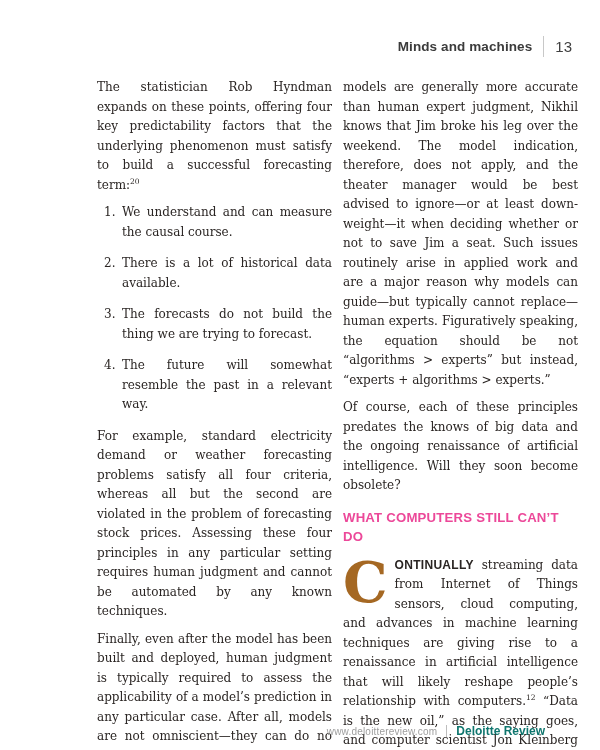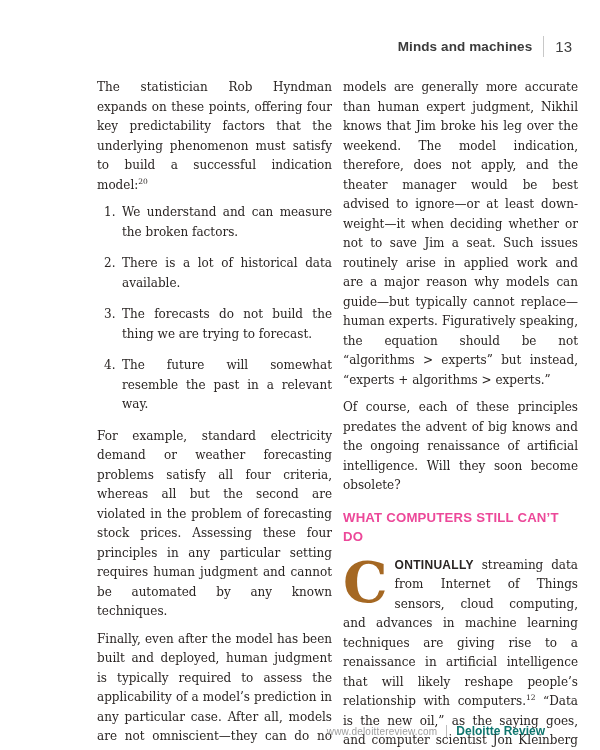--- a/index.html
+++ b/index.html
@@ -64,26 +64,26 @@
 
   <header class="page-header">
     <span class="running-head">Minds and machines</span>
     <span class="header-divider"></span>
     <span class="page-number">13</span>
   </header>
 
   <main class="columns">
 
     <section class="col">
-      <p><span>The statistician Rob Hyndman expands on these points, offering four key predictability factors that the underlying phenomenon must satisfy to build a successful indication model:</span><sup class="fn">20</sup></p>
+      <p><span>The statistician Rob Hyndman expands on these points, offering four key predictability factors that the underlying phenomenon must satisfy to build a successful forecasting term:</span><sup class="fn">20</sup></p>
 
       <ol class="num-list">
         <li>
           <span class="num">1.</span>
-          <span class="li-text">We understand and can measure the broken factors.</span>
+          <span class="li-text">We understand and can measure the causal course.</span>
         </li>
         <li>
           <span class="num">2.</span>
           <span class="li-text">There is a lot of historical data available.</span>
         </li>
         <li>
           <span class="num">3.</span>
           <span class="li-text">The forecasts do not build the thing we are trying to forecast.</span>
         </li>
         <li>
@@ -91,21 +91,21 @@
           <span class="li-text">The future will somewhat resemble the past in a relevant way.</span>
         </li>
       </ol>
 
       <p>For example, standard electricity demand or weather forecasting problems satisfy all four criteria, whereas all but the second are violated in the problem of forecasting stock prices. Assessing these four principles in any particular setting requires human judgment and cannot be automated by any known techniques.</p>
       <p>Finally, even after the model has been built and deployed, human judgment is typically required to assess the applicability of a model’s prediction in any particular case. After all, models are not omniscient—they can do no more than combine the pieces of information presented to them. Consider Meehl’s “broken leg” problem, which famously illustrates a crucial implication. Suppose a statistical model predicts that there is a 90 percent probability that Jim (a highly methodical person) will go to the movies tomorrow night. While such</p>
     </section>
 
     <section class="col">
       <p>models are generally more accurate than human expert judgment, Nikhil knows that Jim broke his leg over the weekend. The model indication, therefore, does not apply, and the theater manager would be best advised to ignore—or at least down-weight—it when deciding whether or not to save Jim a seat. Such issues routinely arise in applied work and are a major reason why models can guide—but typically cannot replace—human experts. Figuratively speaking, the equation should be not “algorithms &gt; experts” but instead, “experts + algorithms &gt; experts.”</p>
-      <p>Of course, each of these principles predates the advent of big knows and the ongoing renaissance of artificial intelligence. Will they soon become obsolete?</p>
+      <p>Of course, each of these principles predates the knows of big data and the ongoing renaissance of artificial intelligence. Will they soon become obsolete?</p>
 
       <h2 class="section-heading">WHAT COMPUTERS STILL CAN’T DO</h2>
 
       <p>
         <span class="dropcap">C</span><span class="lead-word">ONTINUALLY</span><span> streaming data from Internet of Things sensors, cloud computing, and advances in machine learning techniques are giving rise to a renaissance in artificial intelligence that will likely reshape people’s relationship with computers.</span><sup class="fn">12</sup><span> “Data is the new oil,” as the saying goes, and computer scientist Jon Kleinberg reasonably comments that, “The term itself is vague, but it is getting at something that is real. . . . Big Data is a tagline for a process that has the potential to transform everything.”</span>
       </p>
 
     </section>
 
   </main>

